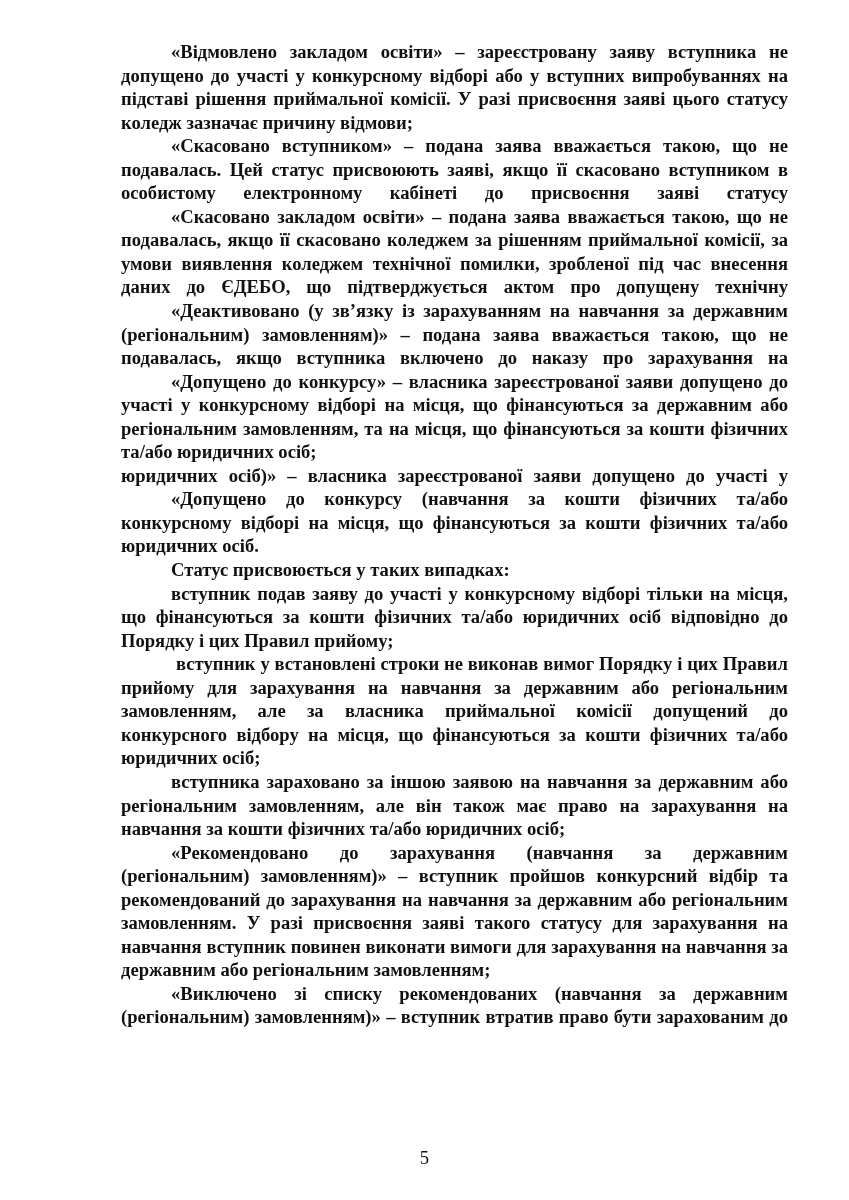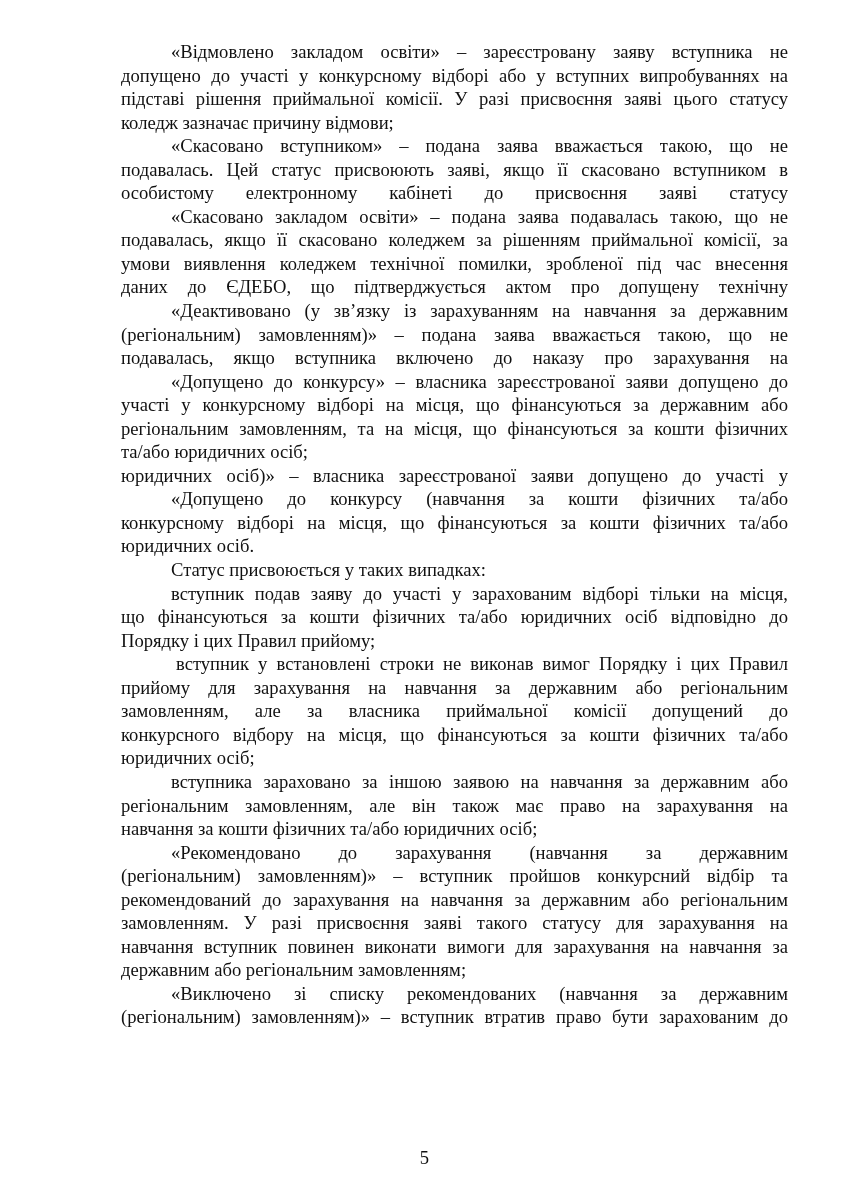--- a/index.html
+++ b/index.html
@@ -21,20 +21,21 @@
       top: 0;
       width: 849px;
       height: 1200px;
       background: #ffffff;
     }
     .text-block {
       position: absolute;
       left: 121px;
       top: 40px;
       width: 667px;
+      font-weight: bold;
     }
     .para {
       margin: 0;
       padding: 0;
     }
     .line {
       display: block;
       font-size: 18.6px;
       line-height: 23.55px;
       height: 23.55px;
@@ -75,21 +76,21 @@
       <span class="line last">коледж зазначає причину відмови;</span>
     </div>
 
     <div class="para">
       <span class="line indent">«Скасовано вступником» – подана заява вважається такою, що не</span>
       <span class="line">подавалась. Цей статус присвоюють заяві, якщо її скасовано вступником в</span>
       <span class="line">особистому електронному кабінеті до присвоєння заяві статусу</span>
     </div>
 
     <div class="para">
-      <span class="line indent">«Скасовано закладом освіти» – подана заява подавалась такою, що не</span>
+      <span class="line indent">«Скасовано закладом освіти» – подана заява вважається такою, що не</span>
       <span class="line">подавалась, якщо її скасовано коледжем за рішенням приймальної комісії, за</span>
       <span class="line">умови виявлення коледжем технічної помилки, зробленої під час внесення</span>
       <span class="line">даних до ЄДЕБО, що підтверджується актом про допущену технічну</span>
     </div>
 
     <div class="para">
       <span class="line indent">«Деактивовано (у зв’язку із зарахуванням на навчання за державним</span>
       <span class="line">(регіональним) замовленням)» – подана заява вважається такою, що не</span>
       <span class="line">подавалась, якщо вступника включено до наказу про зарахування на</span>
     </div>
@@ -106,21 +107,21 @@
       <span class="line indent">«Допущено до конкурсу (навчання за кошти фізичних та/або</span>
       <span class="line">конкурсному відборі на місця, що фінансуються за кошти фізичних та/або</span>
       <span class="line last">юридичних осіб.</span>
     </div>
 
     <div class="para">
       <span class="line indent last">Статус присвоюється у таких випадках:</span>
     </div>
 
     <div class="para">
-      <span class="line indent">вступник подав заяву до участі у зарахованим відборі тільки на місця,</span>
+      <span class="line indent">вступник подав заяву до участі у конкурсному відборі тільки на місця,</span>
       <span class="line">що фінансуються за кошти фізичних та/або юридичних осіб відповідно до</span>
       <span class="line last">Порядку і цих Правил прийому;</span>
     </div>
 
     <div class="para">
       <span class="line indent-extra">вступник у встановлені строки не виконав вимог Порядку і цих Правил</span>
       <span class="line">прийому для зарахування на навчання за державним або регіональним</span>
       <span class="line">замовленням, але за власника приймальної комісії допущений до</span>
       <span class="line">конкурсного відбору на місця, що фінансуються за кошти фізичних та/або</span>
       <span class="line last">юридичних осіб;</span>

